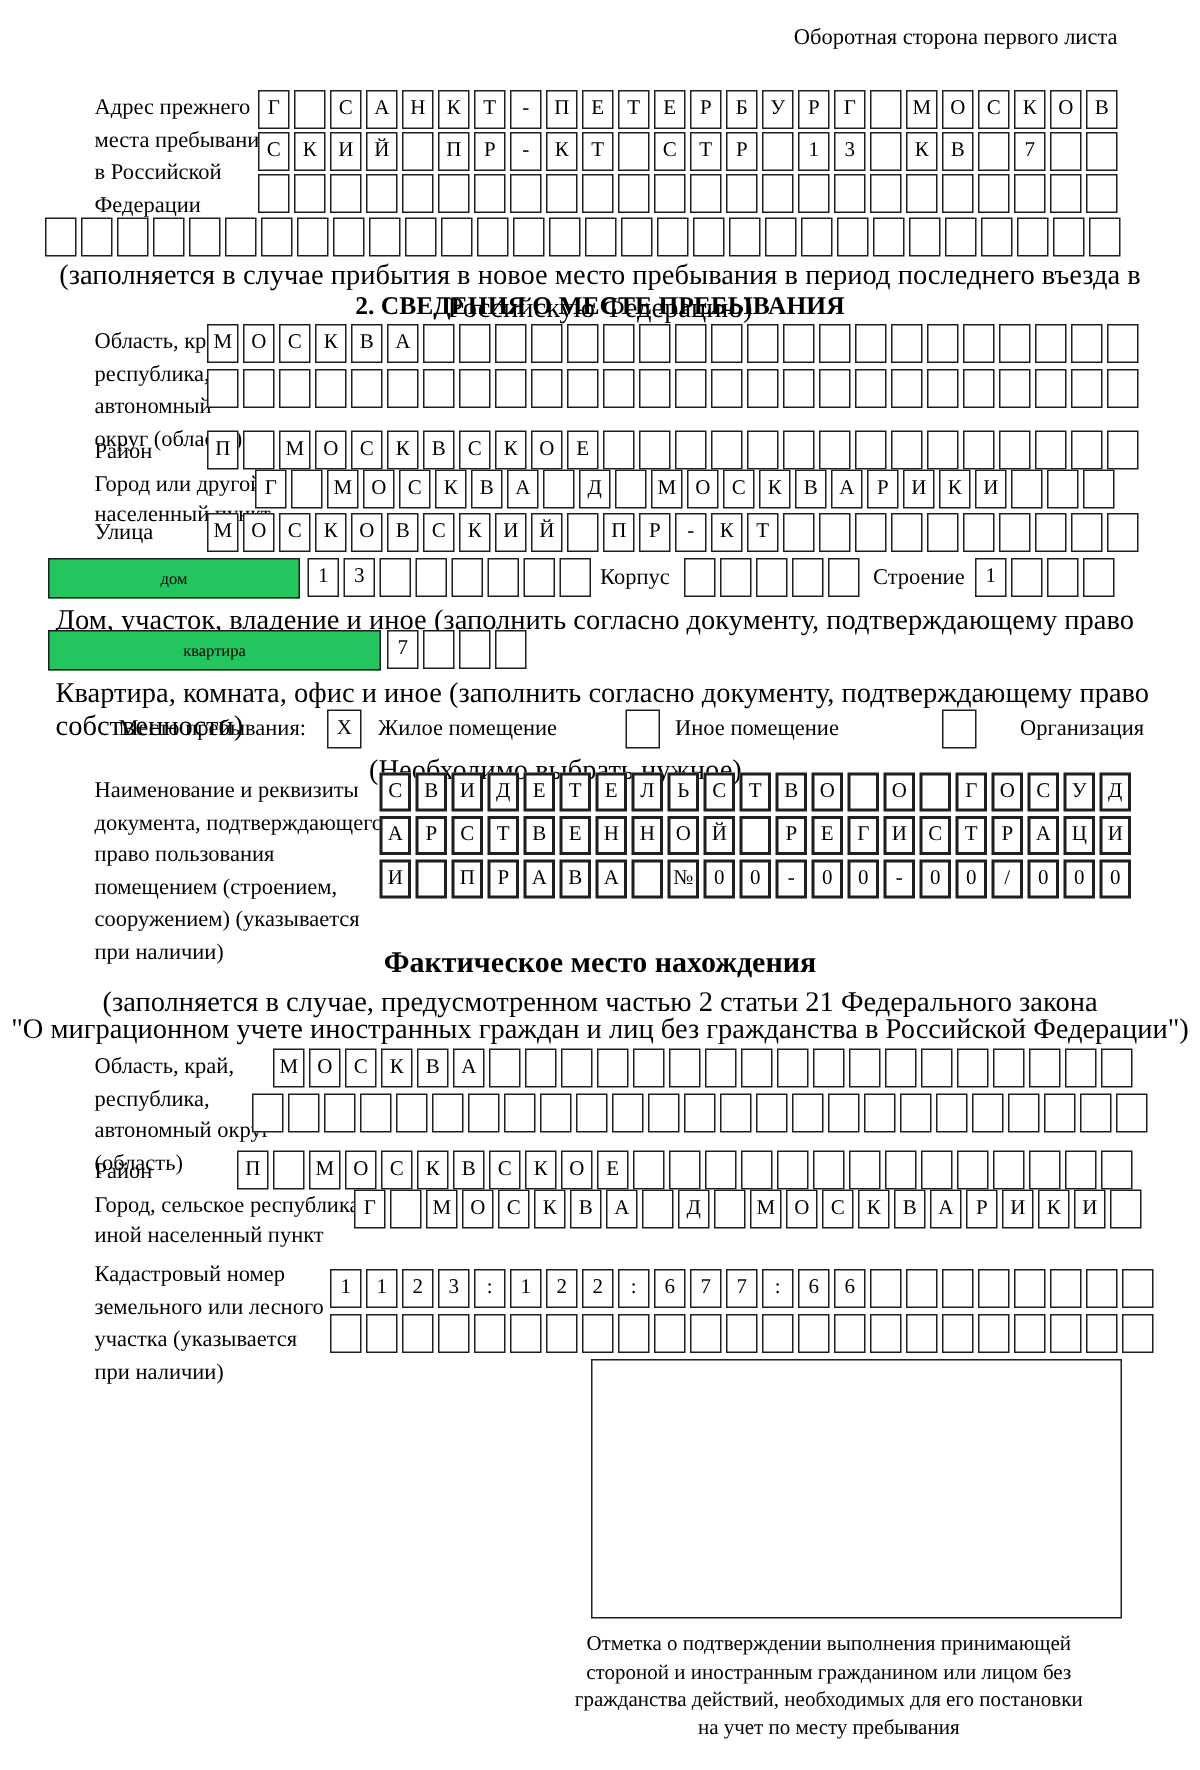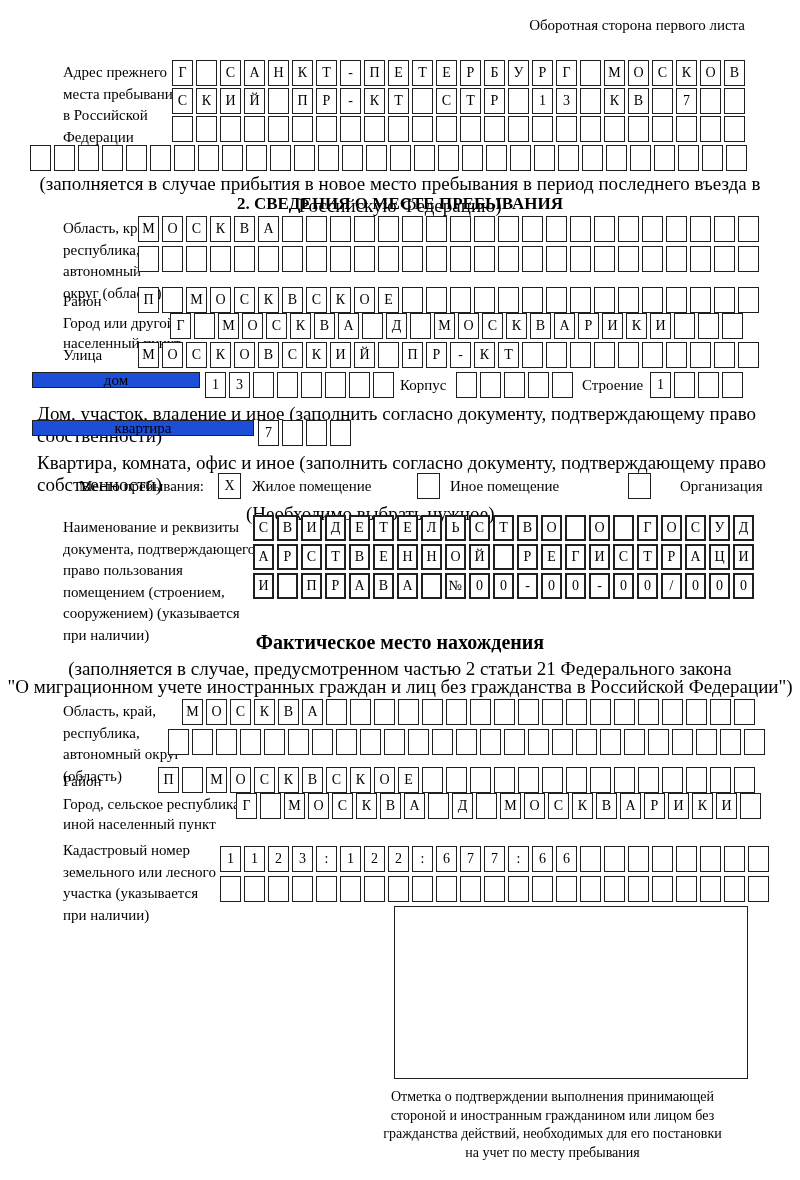--- a/index.html
+++ b/index.html
@@ -16,22 +16,22 @@
     display:flex; align-items:center; justify-content:center;
     font-size:14px; background:#fff;
   }
   .row.thick .cell { border-width:2px; }
   .label { font-size:15px; line-height:21.5px; white-space:pre-line; }
   .label.tight { line-height:20px; }
   .note { font-size:19px; }
   .center { left:0; width:800px; text-align:center; }
   .bold { font-weight:bold; }
   .wbox {
-    border:1.5px solid #1f1f1f; height:16px; background:#1d4ed8;
-    display:flex; align-items:center; justify-content:center; font-size:15px;
+    border:1.5px solid #1f1f1f; height:27px; background:#22c55e;
+    display:flex; align-items:center; justify-content:center; font-size:11px;
   }
   .chk {
     width:23px; height:26px; border:1.5px solid #1f1f1f; background:#fff;
     display:flex; align-items:center; justify-content:center; font-size:14px;
   }
   .inline-label { font-size:15px; }
   .big-box { border:1.5px solid #1f1f1f; background:#fff; }
   .stamp-caption { font-size:14px; line-height:18.5px; text-align:center; white-space:pre-line; }
 </style>
 </head>

